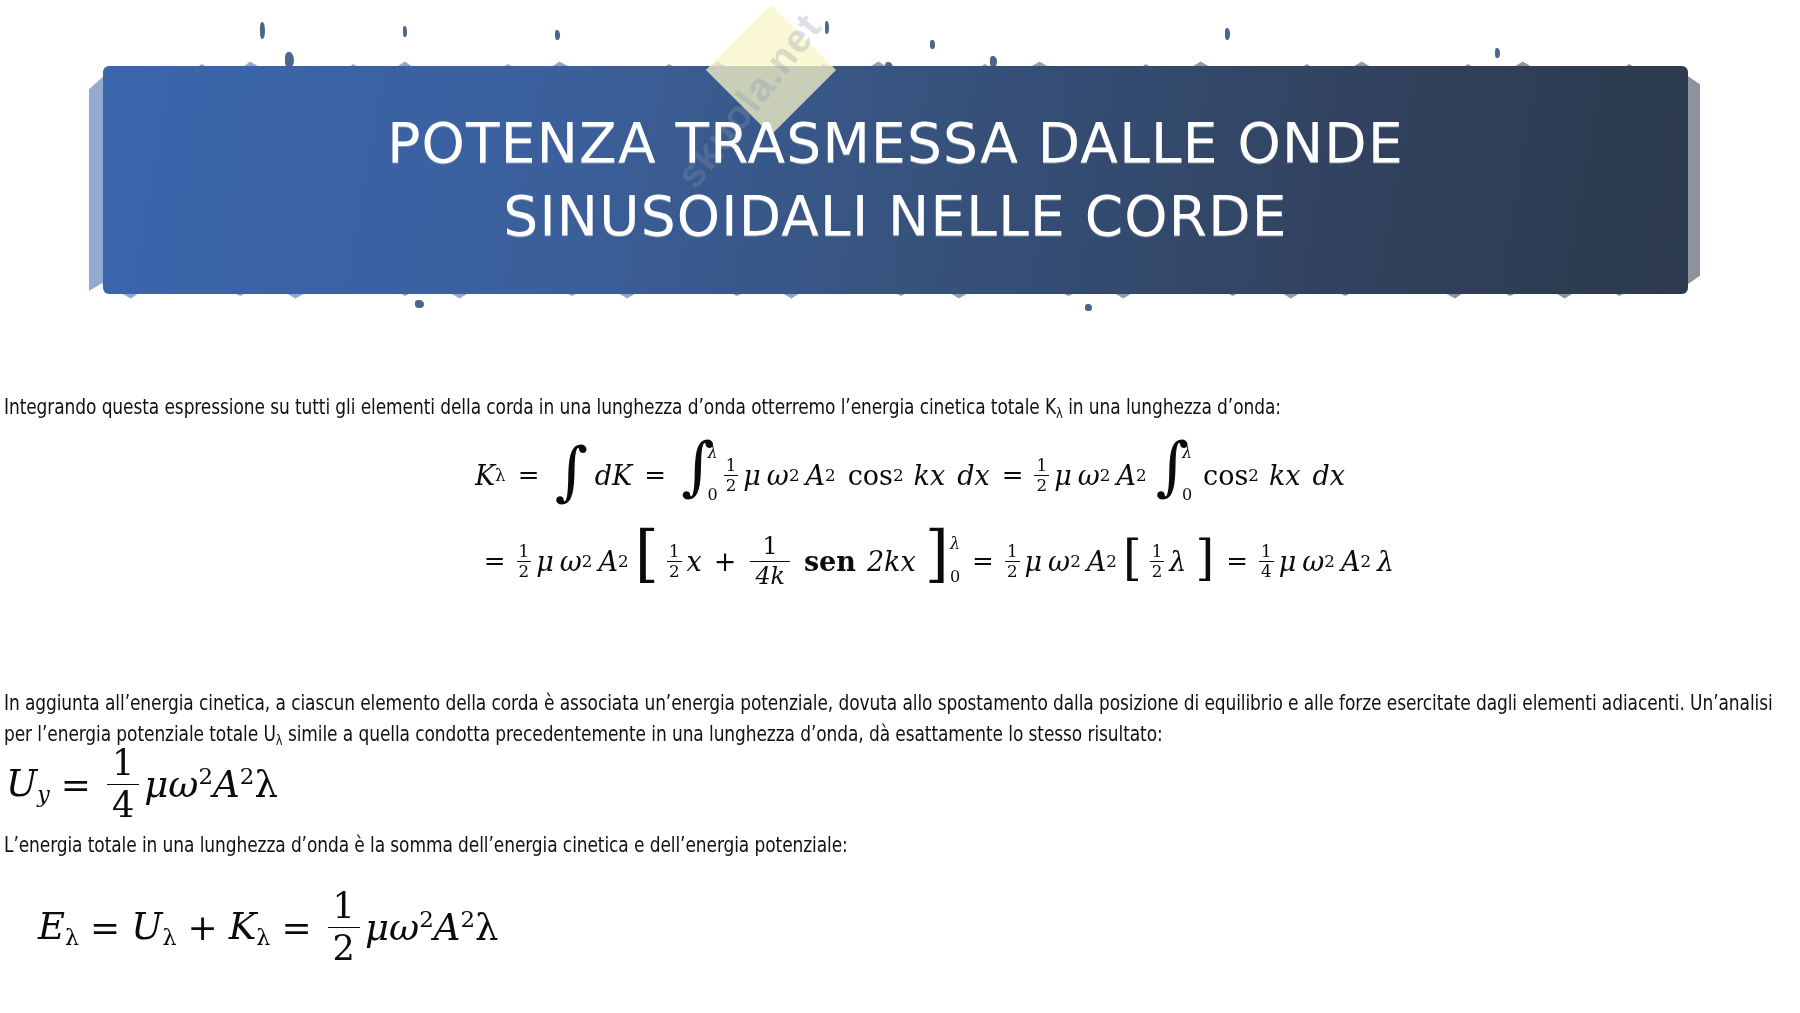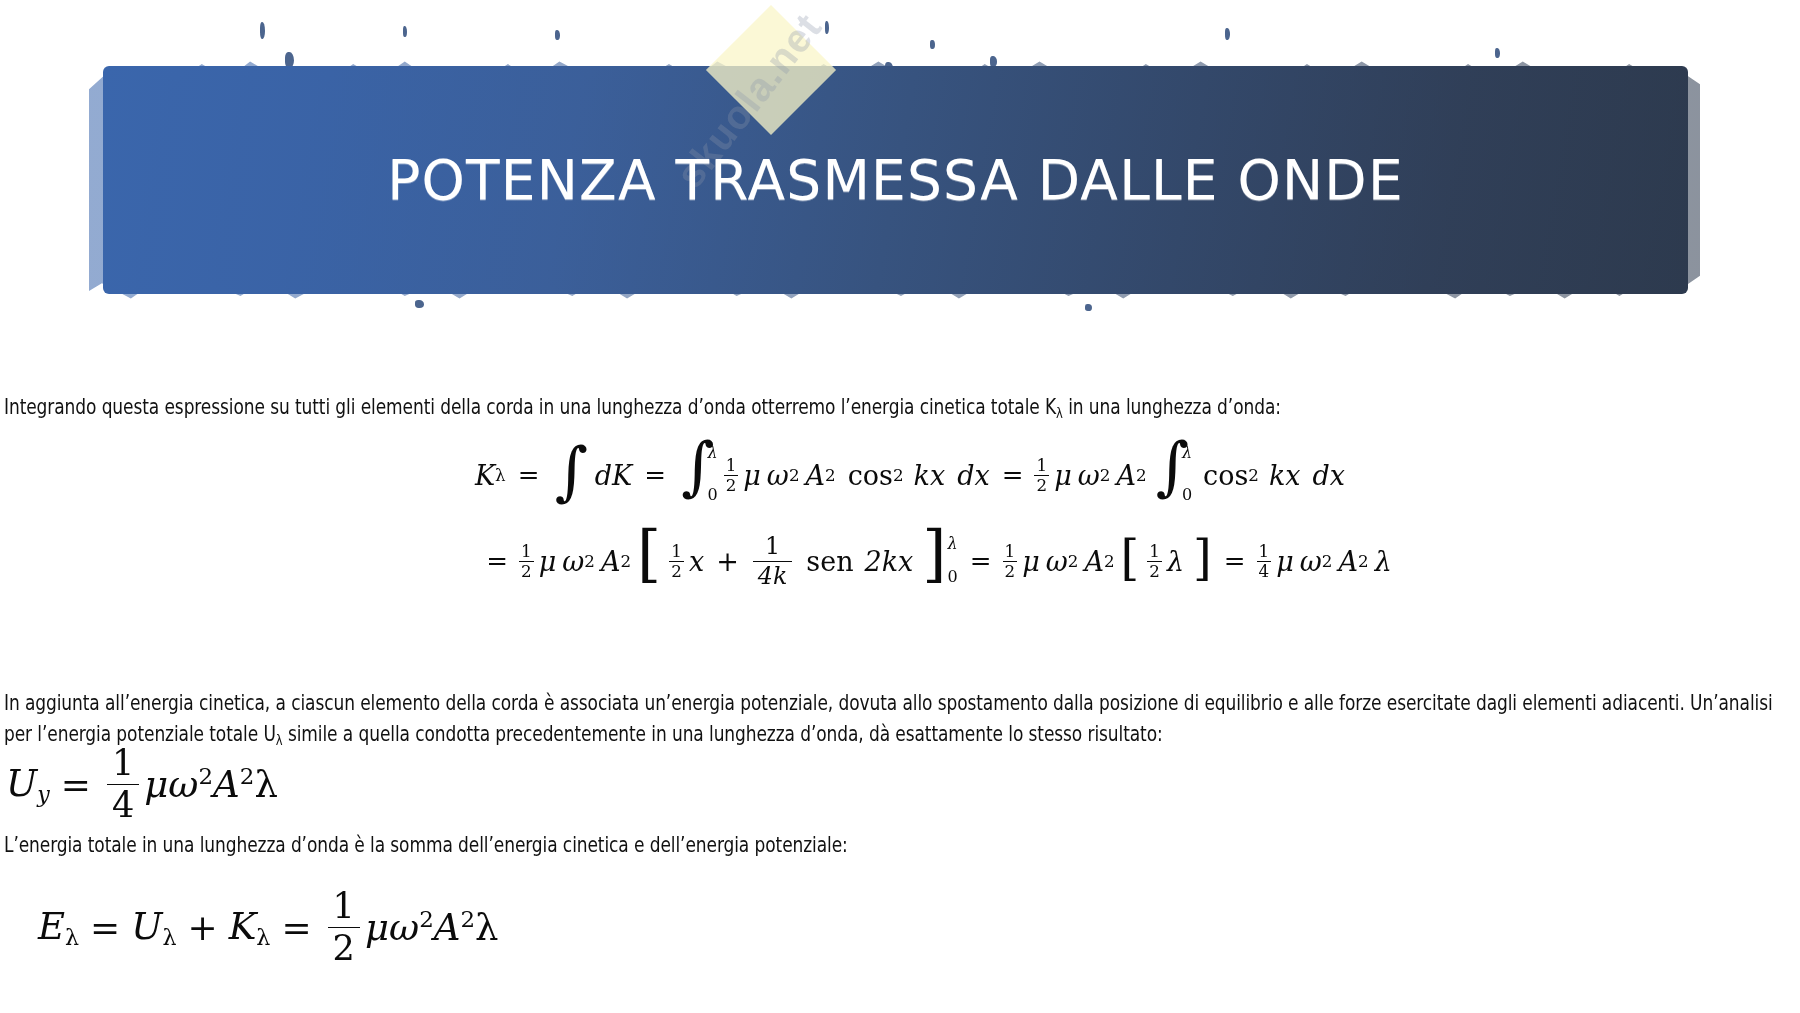--- a/index.html
+++ b/index.html
@@ -305,20 +305,21 @@
     <div class="fleck" style="left:330px;top:282px;width:9px;height:8px;"></div>
     <div class="fleck" style="left:1000px;top:286px;width:7px;height:7px;"></div>
 
     <div class="banner-shape"></div>
 
     <div class="watermark"></div>
     <div class="watermark-text">skuola.net</div>
 
     <div class="banner-title">
       <div class="tline">POTENZA TRASMESSA DALLE ONDE</div>
+      <div class="tline">SINUSOIDALI NELLE CORDE</div>
     </div>
   </div>
 
   <div class="body-text" id="para1"><span>Integrando questa espressione su tutti gli elementi della corda in una lunghezza d’onda otterremo l’energia cinetica totale K</span><span class="sub">λ</span><span> in una lunghezza d’onda:</span></div>
 
   <div class="math" id="eq-block1">
 
     <div id="eq-line1">
       <span class="tok">
           <span>K</span>
@@ -407,21 +408,21 @@
           <span class="frac">
             <span class="num">1</span>
             <span class="den">2</span>
           </span>
           <span class="tok">x</span>
           <span class="tok up" style="margin:0 9px;">+</span>
           <span class="frac-lg">
             <span class="num">1</span>
             <span class="den">4k</span>
           </span>
-          <span class="tok up" style="margin-left:9px;">sen</span>
+          <span class="tok up" style="margin-left:9px;font-weight:bold;">sen</span>
           <span class="tok" style="margin-left:8px;">2kx</span>
         </span>
         <span class="bk">]</span>
         <span class="bk-lims">
           <span class="hi">λ</span>
           <span class="lo">0</span>
         </span>
       </span>
 
       <span class="eqsign">=</span>

